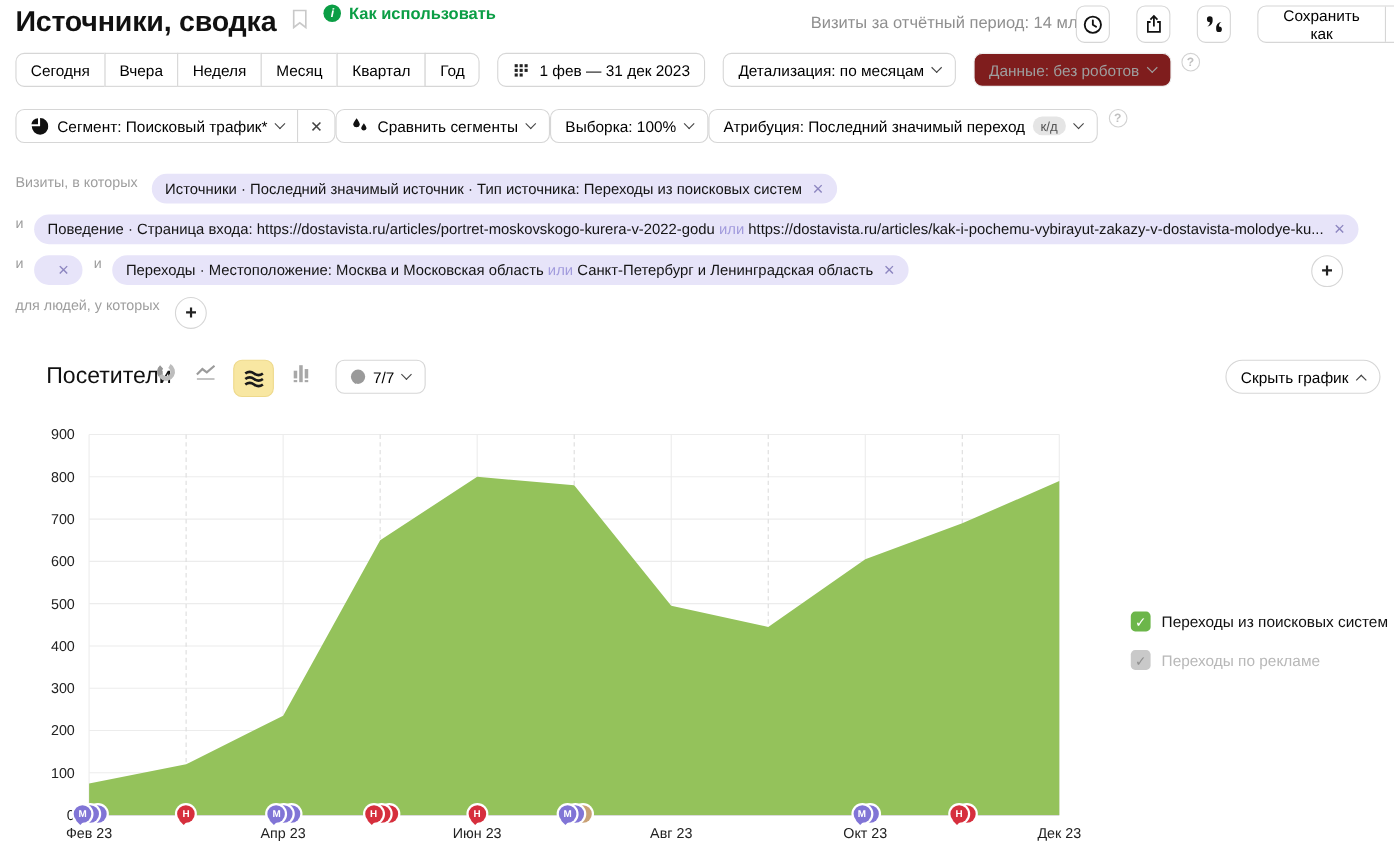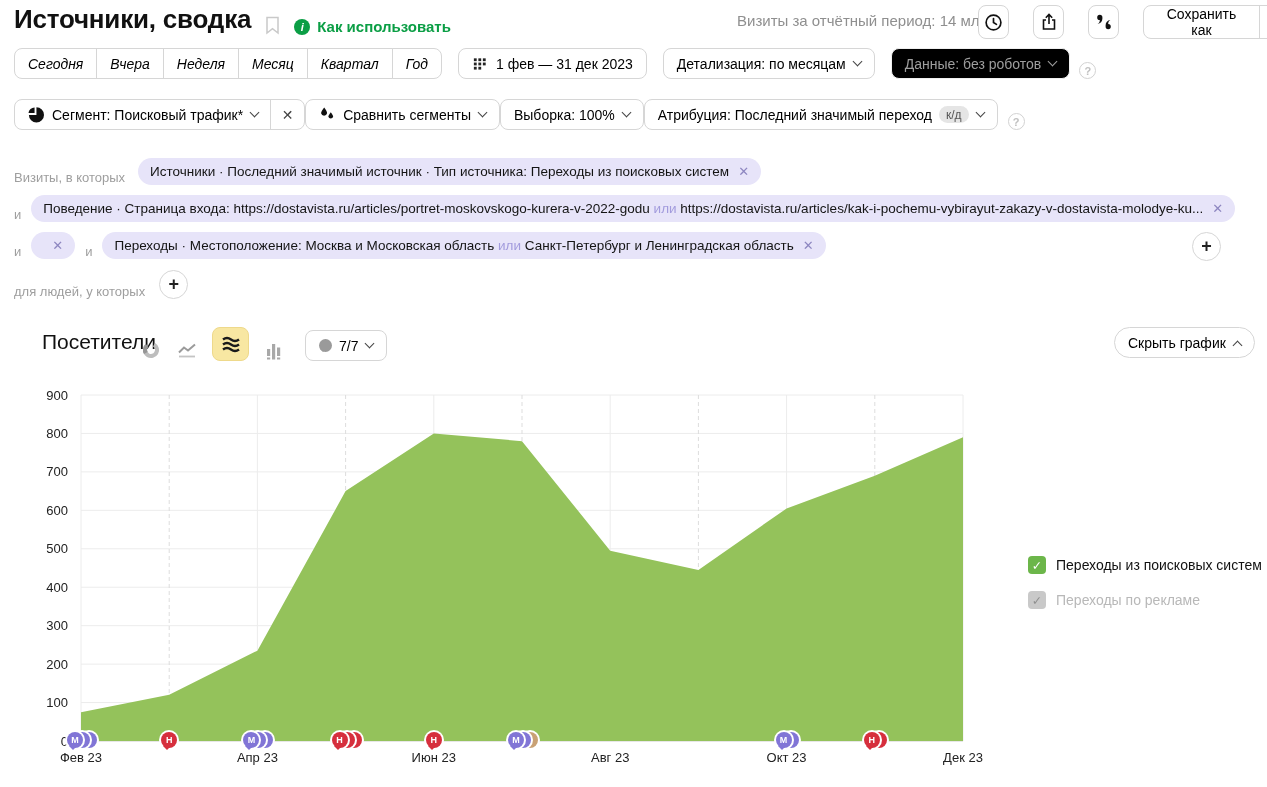--- a/index.html
+++ b/index.html
@@ -1,28 +1,28 @@
 <!DOCTYPE html>
 <html><head>
 <meta charset="utf-8">
 <style>
   * { margin:0; padding:0; box-sizing:border-box; }
   html,body { width:1267px; height:787px; overflow:hidden; background:#fff;
     font-family:"Liberation Sans","DejaVu Sans",sans-serif; color:#111; }
   .abs { position:absolute; }
-  .flex { display:flex; align-items:flex-end; }
+  .flex { display:flex; align-items:flex-start; }
 
   
   .btn { display:inline-flex; align-items:center; height:31px; padding:0 13px;
     border:1px solid #d6d6d6; border-radius:8px; background:#fff; font-size:14px;
     color:#000; white-space:nowrap; cursor:pointer; }
   .btn.icononly { width:34px; height:34px; justify-content:center; padding:0; }
-  .btn.disabled { background:#000000; border-color:#efefef; color:#9e9e9e; }
+  .btn.disabled { background:#7f1d1d; border-color:#efefef; color:#9e9e9e; }
   .seg { display:flex; }
-  .seg .btn { border-radius:0; margin-left:-1px;font-style:italic; }
+  .seg .btn { border-radius:0; margin-left:-1px; }
   .seg .btn:first-child { border-radius:8px 0 0 8px; margin-left:0; }
   .seg .btn:last-child { border-radius:0 8px 8px 0; }
   .chev { display:inline-block; width:7px; height:7px; border-right:1.7px solid #444;
     border-bottom:1.7px solid #444; transform:rotate(45deg); margin-left:8px; margin-top:-4px; }
   .chev.up { transform:rotate(-135deg); margin-top:5px; }
   .chev.gray { border-color:#a0a0a0; }
   .badge { background:#e5e5e5; color:#555; border-radius:9px; padding:1.5px 7px;
     font-size:12px; margin-left:7px; }
   .helpc { width:17px; height:17px; border-radius:50%; border:1.5px solid #d2d2d2;
     color:#c0c0c0; font-size:11px; font-weight:bold; display:inline-flex;

